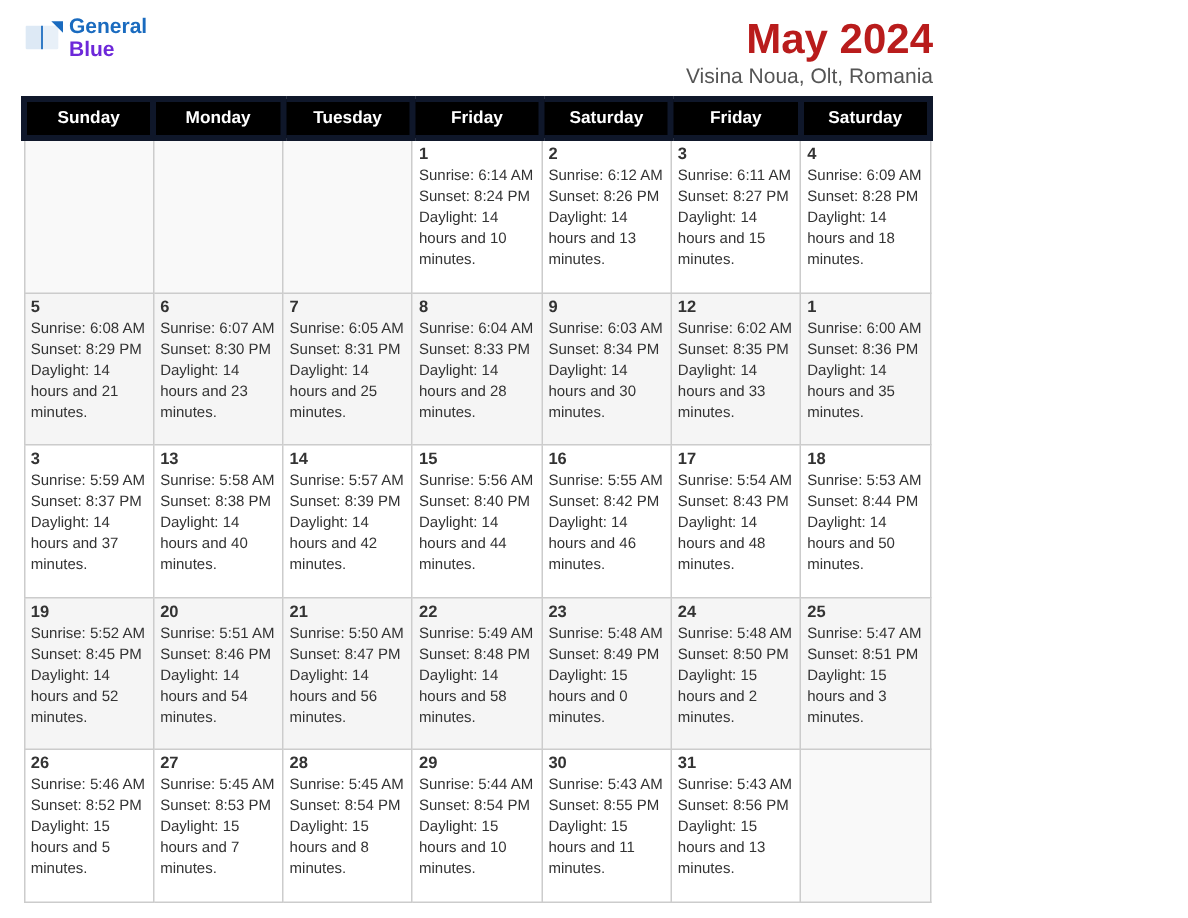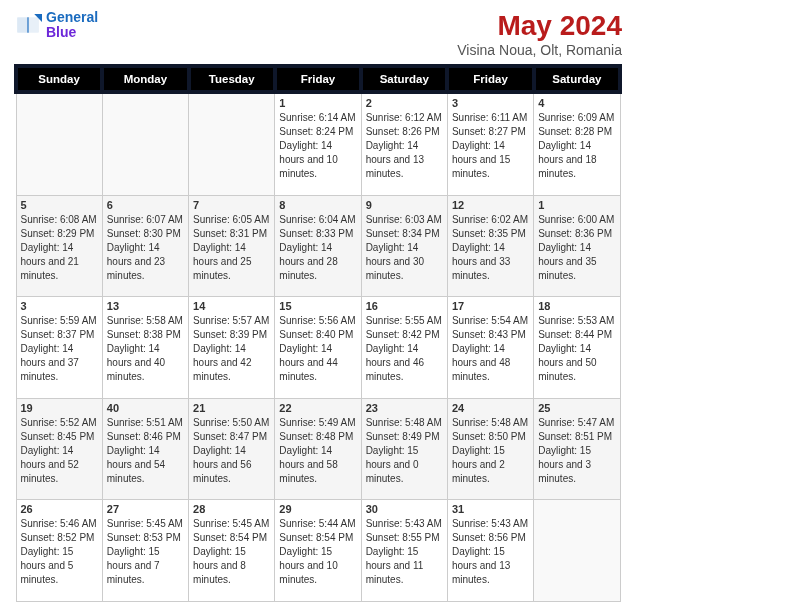--- a/index.html
+++ b/index.html
@@ -210,21 +210,21 @@
             <span class="day-number">18</span>
             <div class="day-info">Sunrise: 5:53 AM<br>Sunset: 8:44 PM<br>Daylight: 14 hours and 50 minutes.</div>
           </td>
         </tr>
         <tr>
           <td class="shaded">
             <span class="day-number">19</span>
             <div class="day-info">Sunrise: 5:52 AM<br>Sunset: 8:45 PM<br>Daylight: 14 hours and 52 minutes.</div>
           </td>
           <td class="shaded">
-            <span class="day-number">40</span>
+            <span class="day-number">20</span>
             <div class="day-info">Sunrise: 5:51 AM<br>Sunset: 8:46 PM<br>Daylight: 14 hours and 54 minutes.</div>
           </td>
           <td class="shaded">
             <span class="day-number">21</span>
             <div class="day-info">Sunrise: 5:50 AM<br>Sunset: 8:47 PM<br>Daylight: 14 hours and 56 minutes.</div>
           </td>
           <td class="shaded">
             <span class="day-number">22</span>
             <div class="day-info">Sunrise: 5:49 AM<br>Sunset: 8:48 PM<br>Daylight: 14 hours and 58 minutes.</div>
           </td>

